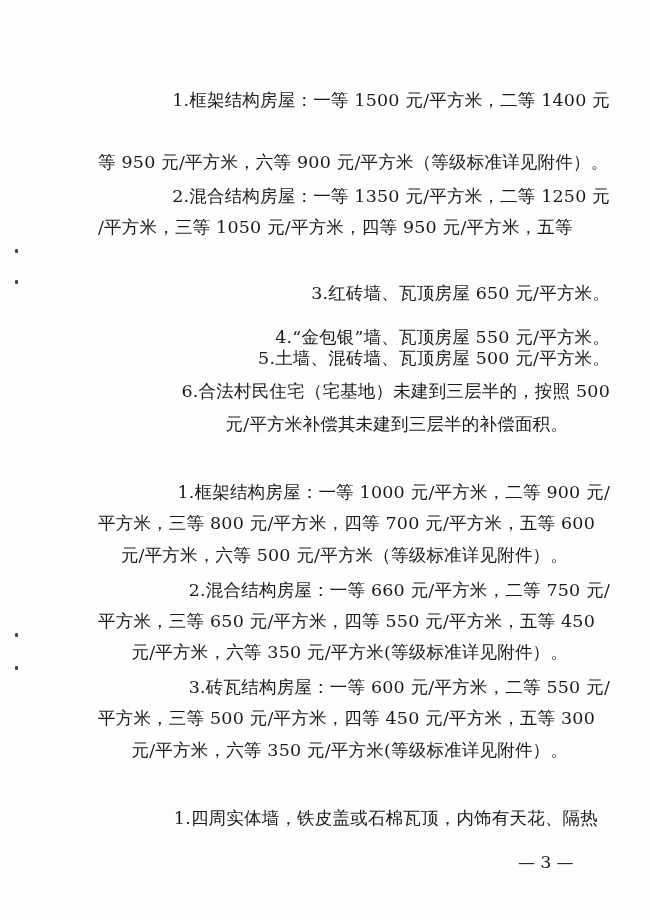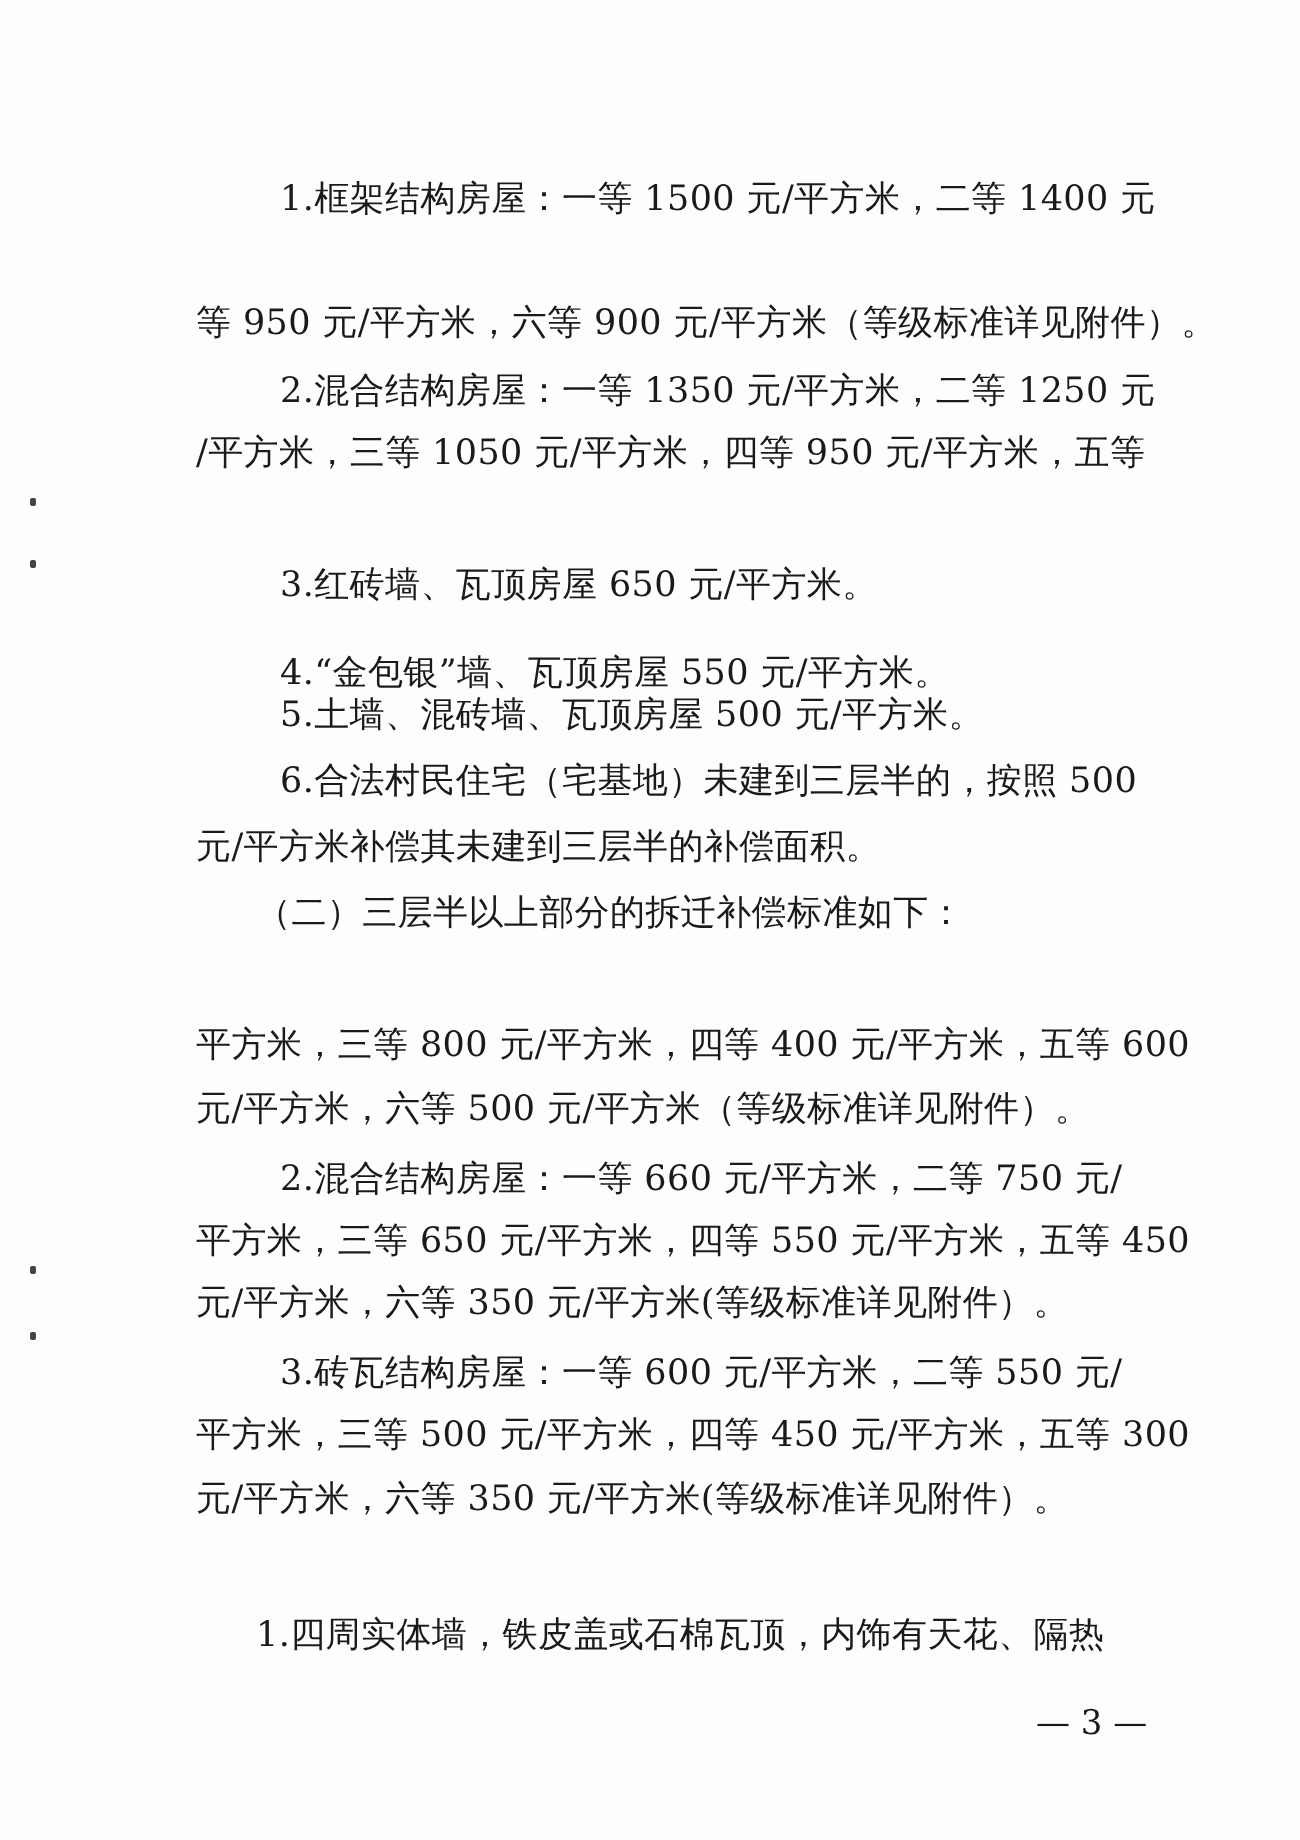--- a/index.html
+++ b/index.html
@@ -6,20 +6,21 @@
   body {
     width: 650px; height: 920px; position: relative; overflow: hidden;
     font-family: "DejaVu Serif", "Liberation Serif", serif;
     color: #1a1a1a;
   }
   .page { position: absolute; left: 0; top: 0; width: 650px; height: 920px; background: #fdfdfd; }
   .line {
     position: absolute; left: 98px; width: 470px;
     font-size: 17.5px; line-height: 22px; white-space: nowrap;
     letter-spacing: 0.2px;
+    text-align: right;
   }
   .indent { left: 140px; }
   .indent2 { left: 128px; }
   .pagenum { position: absolute; left: 518px; top: 851px; font-size: 17px; line-height: 22px; }
   .mark { position: absolute; width: 3px; height: 4px; background: #444; border-radius: 1px; }
 </style>
 </head>
 <body>
 
 <div class="page">
@@ -28,22 +29,22 @@
 
   <div class="line indent" style="top:185px">2.混合结构房屋：一等 1350 元/平方米，二等 1250 元</div>
   <div class="line" style="top:216px">/平方米，三等 1050 元/平方米，四等 950 元/平方米，五等</div>
 
   <div class="line indent" style="top:282px">3.红砖墙、瓦顶房屋 650 元/平方米。</div>
   <div class="line indent" style="top:326px">4.“金包银”墙、瓦顶房屋 550 元/平方米。</div>
   <div class="line indent" style="top:347px">5.土墙、混砖墙、瓦顶房屋 500 元/平方米。</div>
   <div class="line indent" style="top:380px">6.合法村民住宅（宅基地）未建到三层半的，按照 500</div>
   <div class="line" style="top:413px">元/平方米补偿其未建到三层半的补偿面积。</div>
 
-  <div class="line indent2" style="top:446px">（二）三层半以上部分的拆迁补偿标准如下：</div>
-  <div class="line" style="top:512px">平方米，三等 800 元/平方米，四等 400 元/平方米，五等 600</div>
+  <div class="line indent" style="top:481px">1.框架结构房屋：一等 1000 元/平方米，二等 900 元/</div>
+  <div class="line" style="top:512px">平方米，三等 800 元/平方米，四等 700 元/平方米，五等 600</div>
   <div class="line" style="top:544px">元/平方米，六等 500 元/平方米（等级标准详见附件）。</div>
 
   <div class="line indent" style="top:579px">2.混合结构房屋：一等 660 元/平方米，二等 750 元/</div>
   <div class="line" style="top:610px">平方米，三等 650 元/平方米，四等 550 元/平方米，五等 450</div>
   <div class="line" style="top:641px">元/平方米，六等 350 元/平方米(等级标准详见附件）。</div>
 
   <div class="line indent" style="top:676px">3.砖瓦结构房屋：一等 600 元/平方米，二等 550 元/</div>
   <div class="line" style="top:707px">平方米，三等 500 元/平方米，四等 450 元/平方米，五等 300</div>
   <div class="line" style="top:739px">元/平方米，六等 350 元/平方米(等级标准详见附件）。</div>
 

